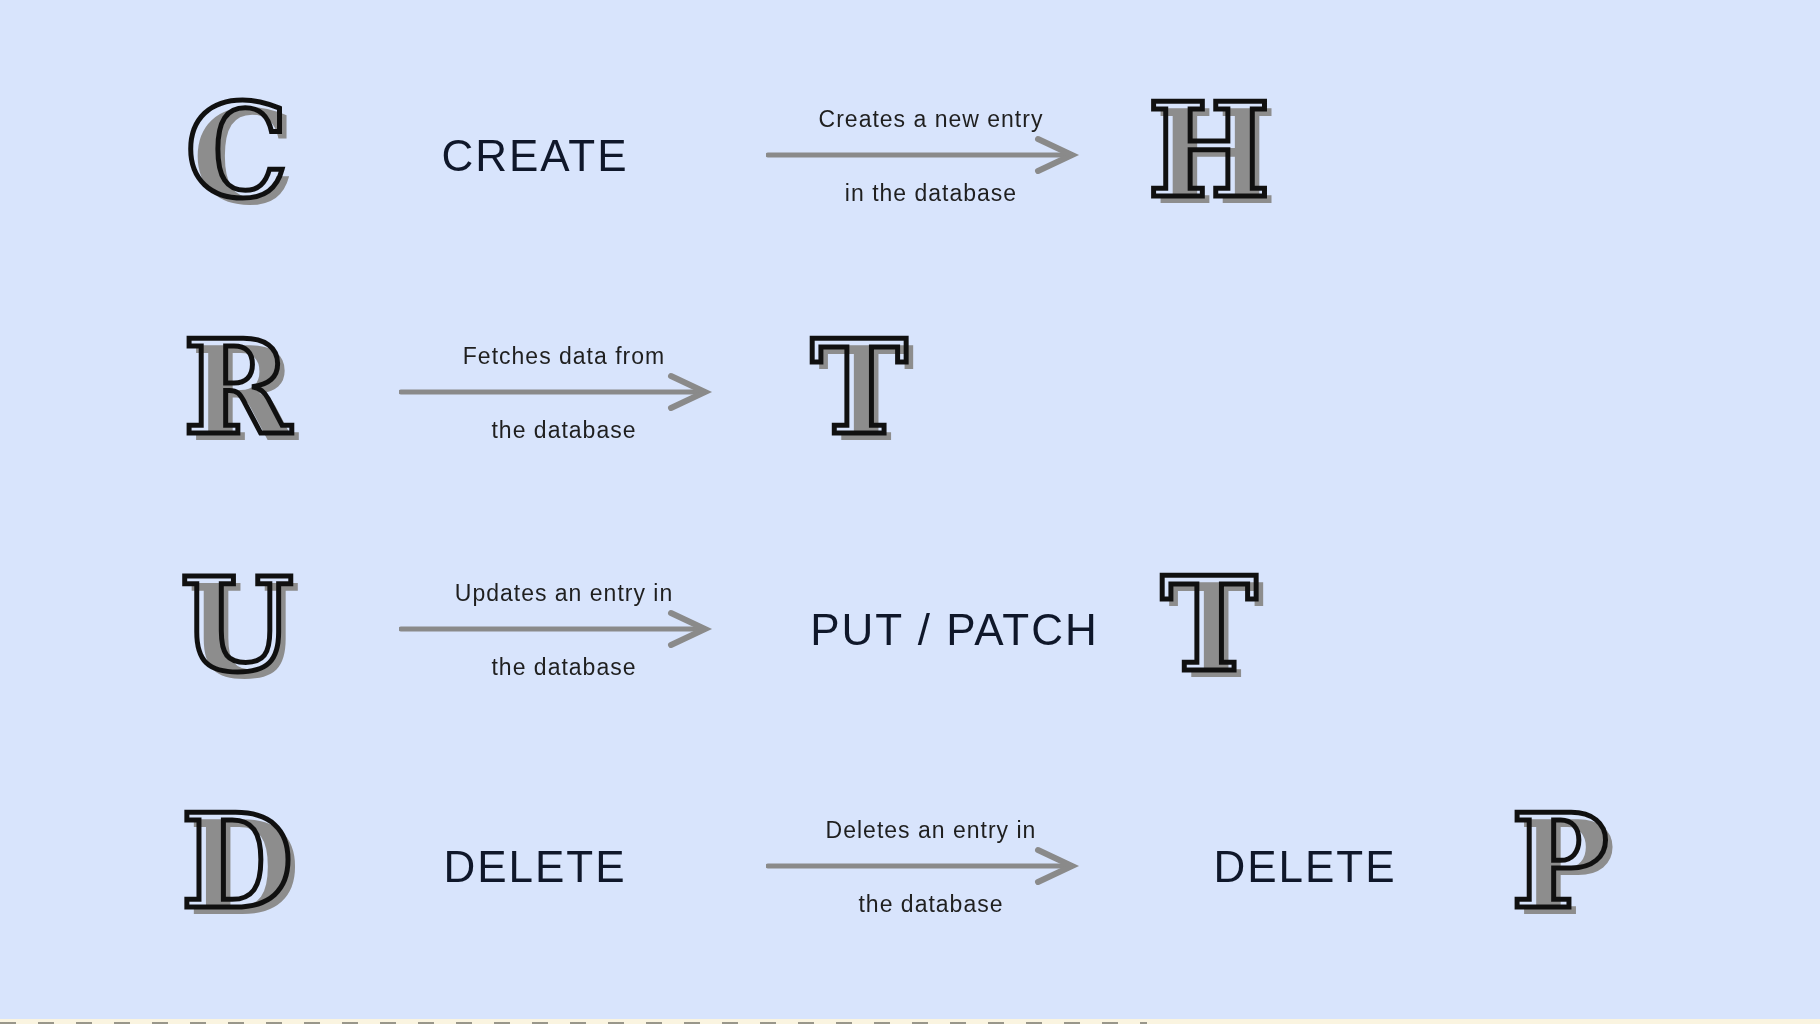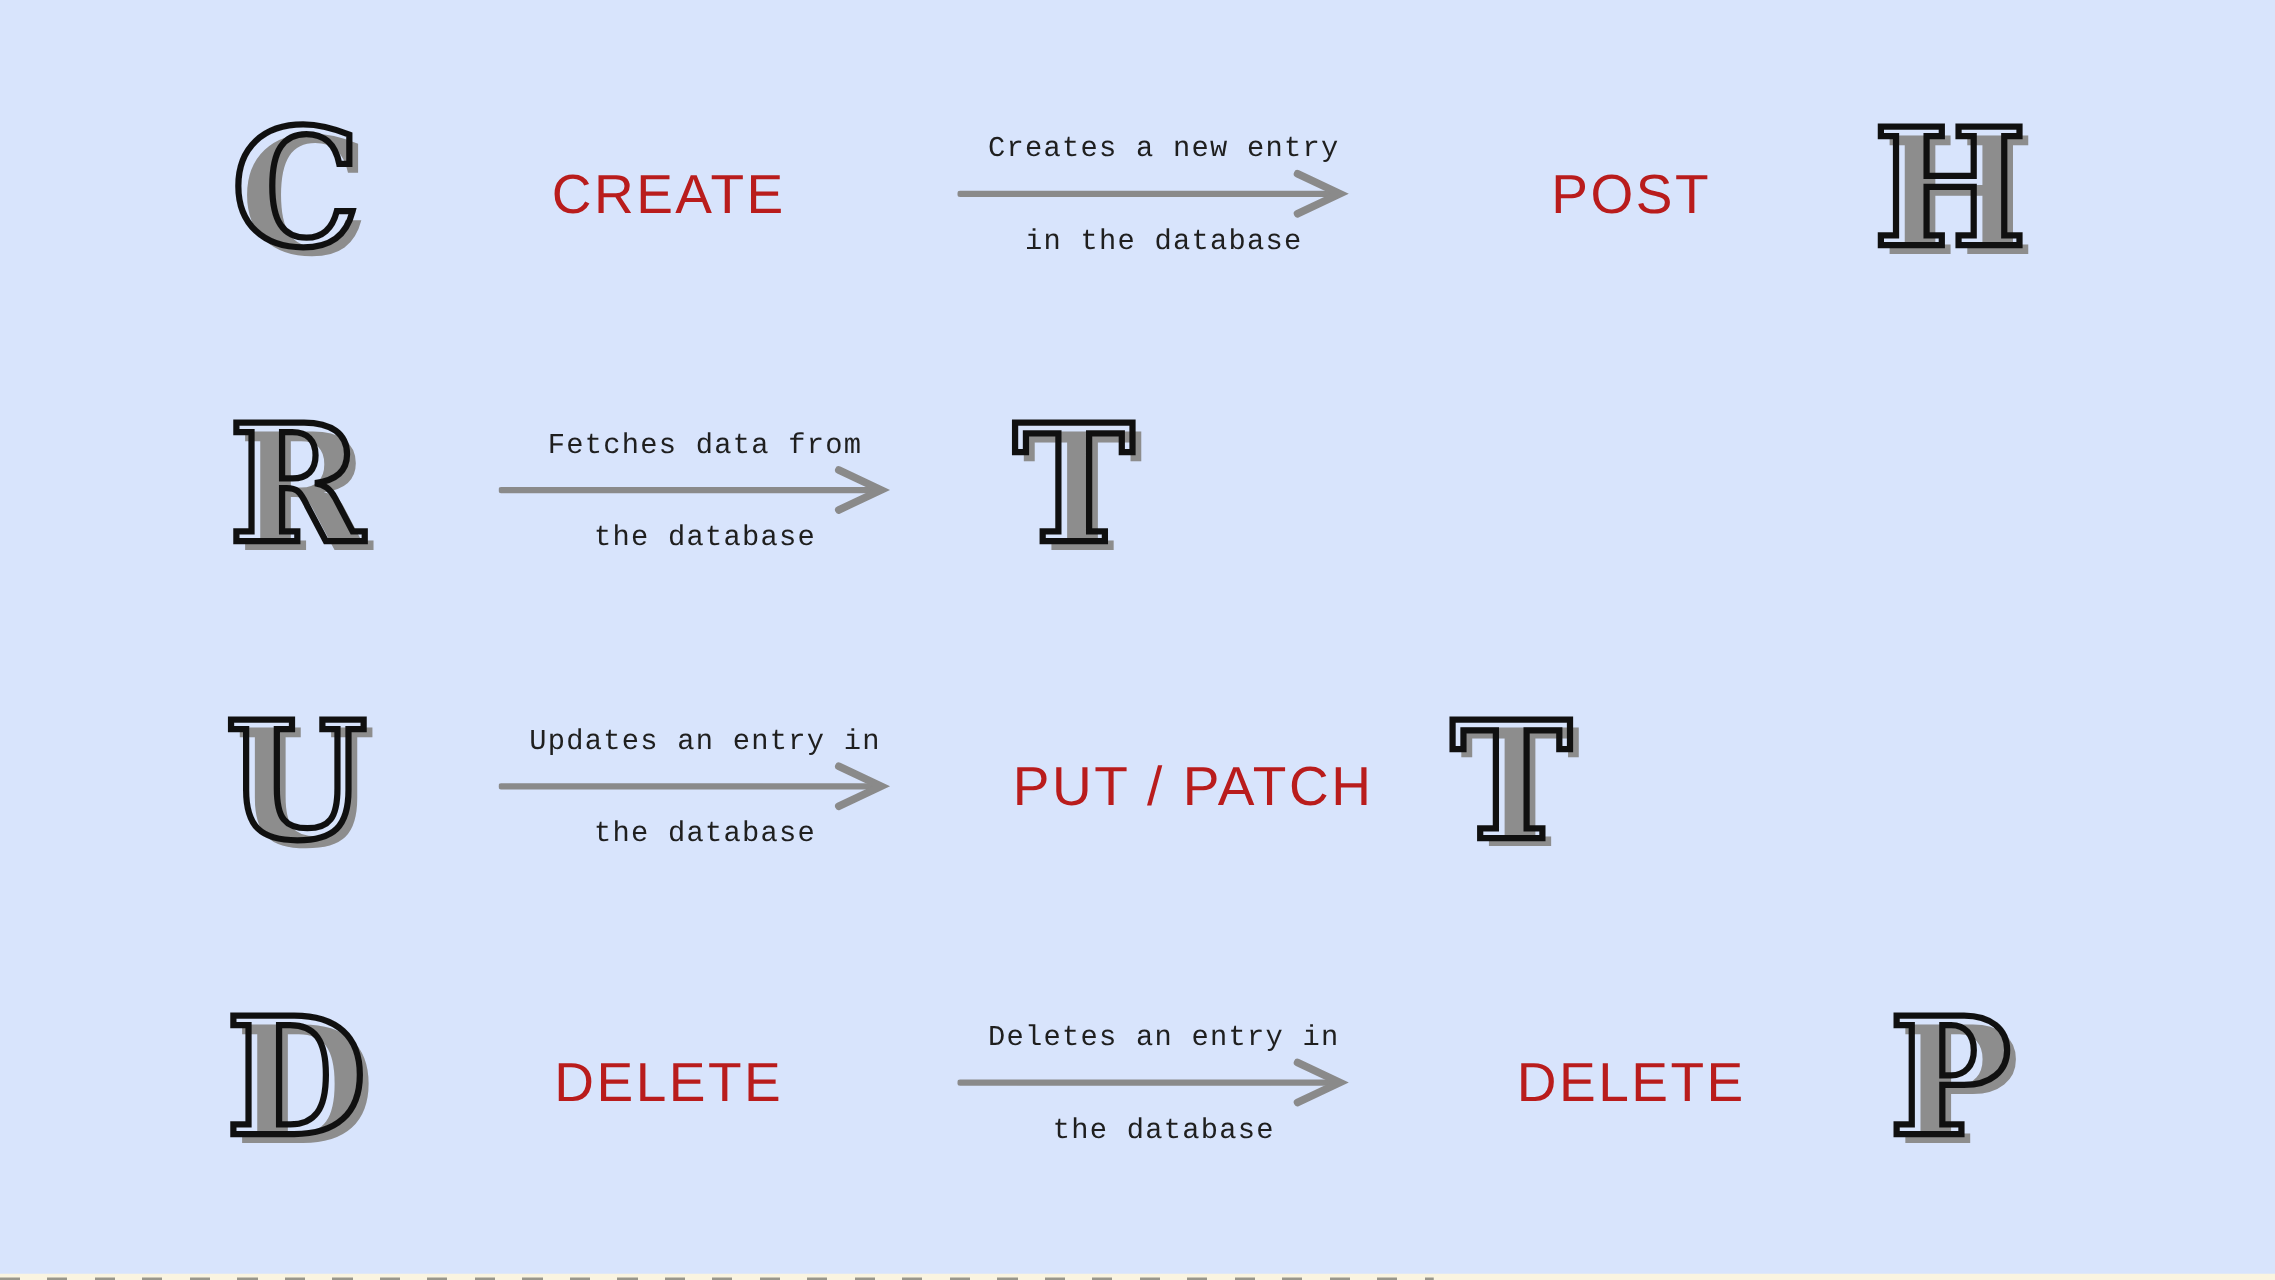--- a/index.html
+++ b/index.html
@@ -17,40 +17,40 @@
     grid-template-rows: repeat(4, 237px);
   }
   .row {
     display:grid;
     grid-template-columns: 384px 347px 387px 314px 388px;
     align-items:center;
   }
   .cell { display:flex; justify-content:center; align-items:center; height:100%; }
   .cell-letter-left  { padding-left:90px; }
   .cell-word-crud    { padding-right:45px; }
-  .cell-arrow        { padding-left:13px;font-family:Liberation Mono, monospace; }
+  .cell-arrow        { padding-left:13px; }
   .cell-word-http    { padding-left:60px; }
   .cell-letter-right { padding-right:132px; }
 
   
   .big-letter { display:block; }
   .big-letter text {
     font-family:"DejaVu Serif", serif;
     font-weight:bold;
     font-size:130px;
     text-anchor:middle;
   }
   .letter-shadow  { fill:#8d8d8d; }
   .letter-outline { fill:none; stroke:#101010; stroke-width:5px; }
 
   
   .op-word {
     font-size:44px;
     letter-spacing:2px;
-    color:#b91c1c;
+    color:#0f172a;
     white-space:nowrap;
   }
 
   
   .arrow-block {
     display:flex; flex-direction:column; align-items:center;
   }
   .desc {
     font-size:23px;
     letter-spacing:1px;
@@ -100,23 +100,20 @@
       <div class="cell cell-arrow">
         <div class="arrow-block">
           <span class="desc desc-top">Creates a new entry</span>
           <svg class="arrow-svg" width="330" height="40" viewBox="0 0 330 40">
             <line x1="2" y1="20" x2="300" y2="20"></line>
             <polyline points="272,4 306,20 272,36"></polyline>
           </svg>
           <span class="desc desc-bottom">in the database</span>
         </div>
       </div>
-      <div class="cell cell-word-http">
-        <span class="op-word">POST</span>
-      </div>
       <div class="cell cell-letter-right">
         <svg class="big-letter" width="180" height="124" viewBox="0 0 180 124">
           <text class="letter-shadow" x="97" y="109">H</text>
           <text class="letter-outline" x="90" y="102">H</text>
         </svg>
       </div>
     </div>
 
     <div class="row">
       <div class="cell cell-letter-left">

